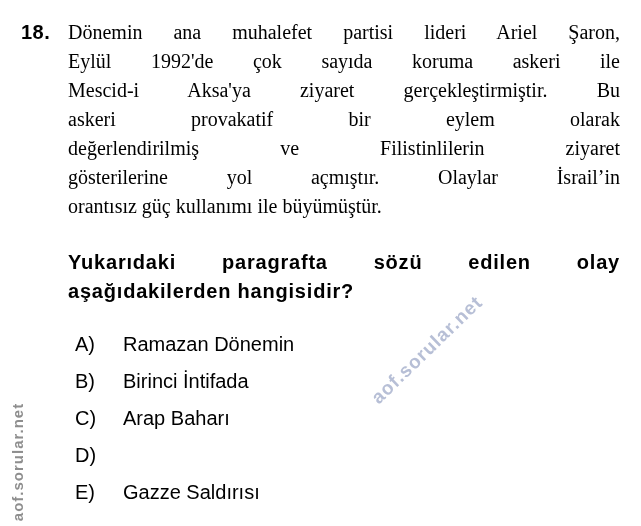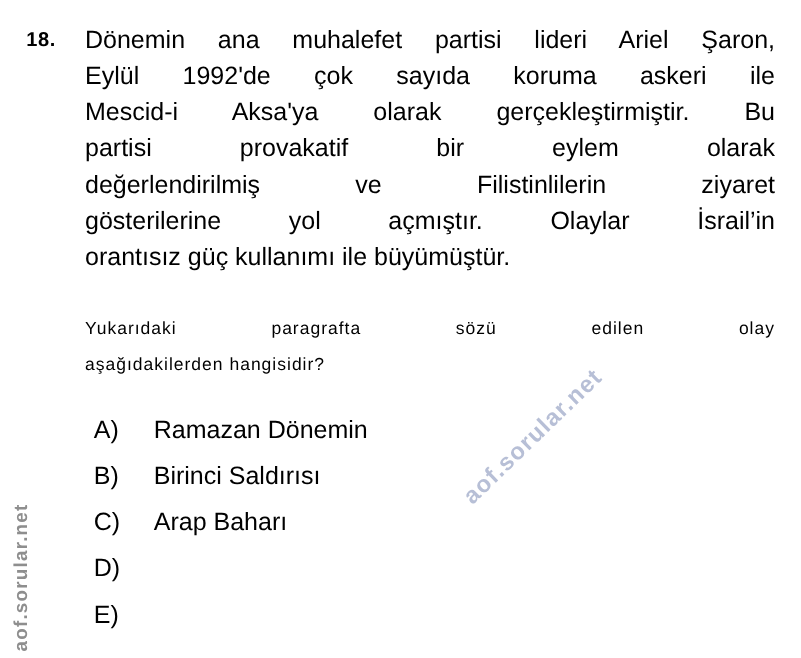--- a/index.html
+++ b/index.html
@@ -16,52 +16,53 @@
   .page {
     position: relative;
     width: 641px;
     height: 526px;
     background: #ffffff;
   }
   .qnum {
     position: absolute;
     left: 21px;
     top: 18px;
-    font-size: 16px;
+    font-size: 20px;
     line-height: 29px;
     font-weight: bold;
     letter-spacing: 0.5px;
   }
   .para {
     position: absolute;
     left: 68px;
     top: 18px;
     width: 552px;
     font-size: 20px;
     line-height: 29px;
   }
   .para .line {
     height: 29px;
     white-space: normal;
     text-align: justify;
     text-align-last: justify;
+    font-family: Liberation Serif, serif;
   }
   .para .line.last,
   .stem .line.last {
     text-align: center;
     text-align-last: left;
   }
   .stem {
     position: absolute;
     left: 68px;
     top: 248px;
     width: 552px;
-    font-size: 14px;
+    font-size: 20px;
     line-height: 29px;
-    font-weight: normal;
+    font-weight: bold;
     letter-spacing: 0.8px;
   }
   .stem .line {
     height: 29px;
     text-align: justify;
     text-align-last: justify;
   }
   .options {
     position: absolute;
     left: 75px;
@@ -108,50 +109,51 @@
 </head>
 <body>
 
 <div class="page">
 
   <div class="qnum">18.</div>
 
   <div class="para">
     <div class="line">Dönemin ana muhalefet partisi lideri Ariel Şaron,</div>
     <div class="line">Eylül 1992'de çok sayıda koruma askeri ile</div>
-    <div class="line">Mescid-i Aksa'ya olarak gerçekleştirmiştir. Bu</div>
-    <div class="line">partisi provakatif bir eylem olarak</div>
+    <div class="line">Mescid-i Aksa'ya ziyaret gerçekleştirmiştir. Bu</div>
+    <div class="line">askeri provakatif bir eylem olarak</div>
     <div class="line">değerlendirilmiş ve Filistinlilerin ziyaret</div>
     <div class="line">gösterilerine yol açmıştır. Olaylar İsrail’in</div>
     <div class="line last">orantısız güç kullanımı ile büyümüştür.</div>
   </div>
 
   <div class="stem">
     <div class="line">Yukarıdaki paragrafta sözü edilen olay</div>
     <div class="line last">aşağıdakilerden hangisidir?</div>
   </div>
 
   <div class="options">
     <div class="opt">
       <span class="opt-letter">A)</span>
       <span class="opt-text">Ramazan Dönemin</span>
     </div>
     <div class="opt">
       <span class="opt-letter">B)</span>
-      <span class="opt-text">Birinci Saldırısı</span>
+      <span class="opt-text">Birinci İntifada</span>
     </div>
     <div class="opt">
       <span class="opt-letter">C)</span>
       <span class="opt-text">Arap Baharı</span>
     </div>
     <div class="opt">
       <span class="opt-letter">D)</span>
     </div>
     <div class="opt">
       <span class="opt-letter">E)</span>
+      <span class="opt-text">Gazze Saldırısı</span>
     </div>
   </div>
 
   <div class="wm-diagonal" style="color: rgb(183, 191, 214);">aof.sorular.net</div>
 
   <div class="wm-side" style="color: rgb(142, 142, 142);">aof.sorular.net</div>
 
 </div>
 
 </body></html>

